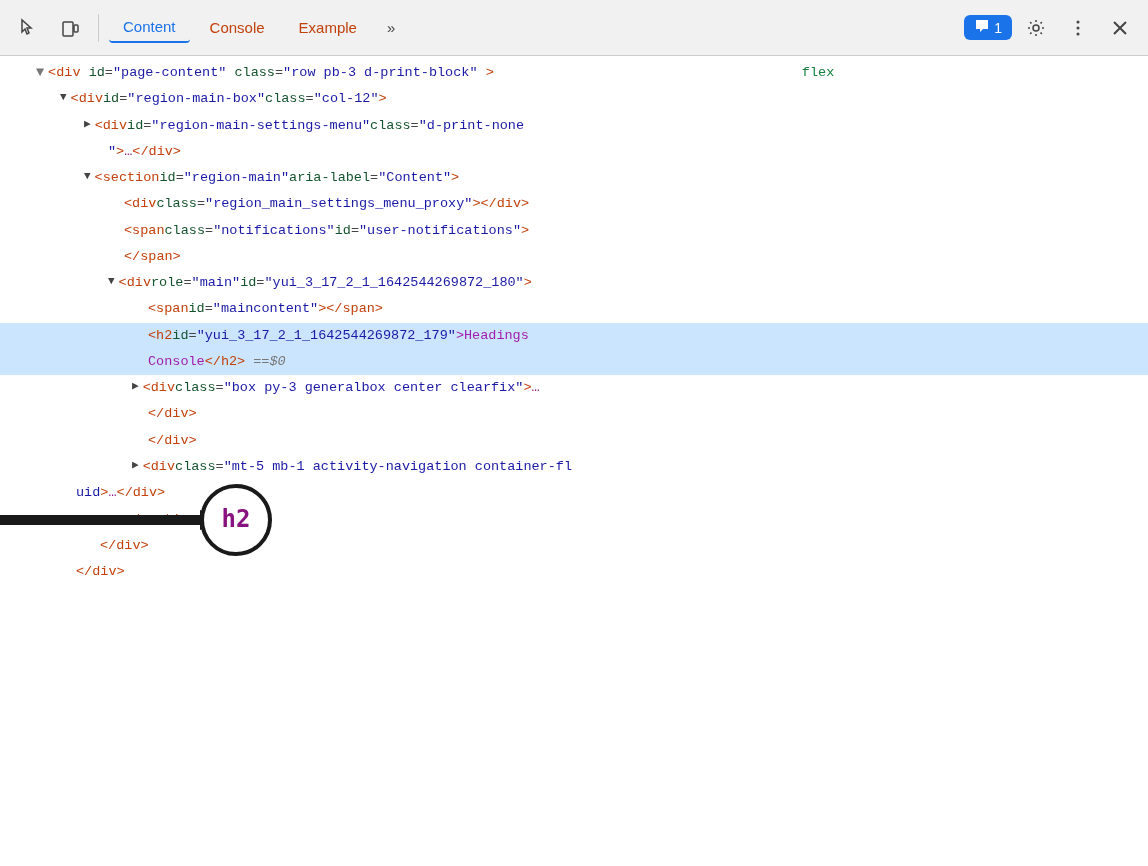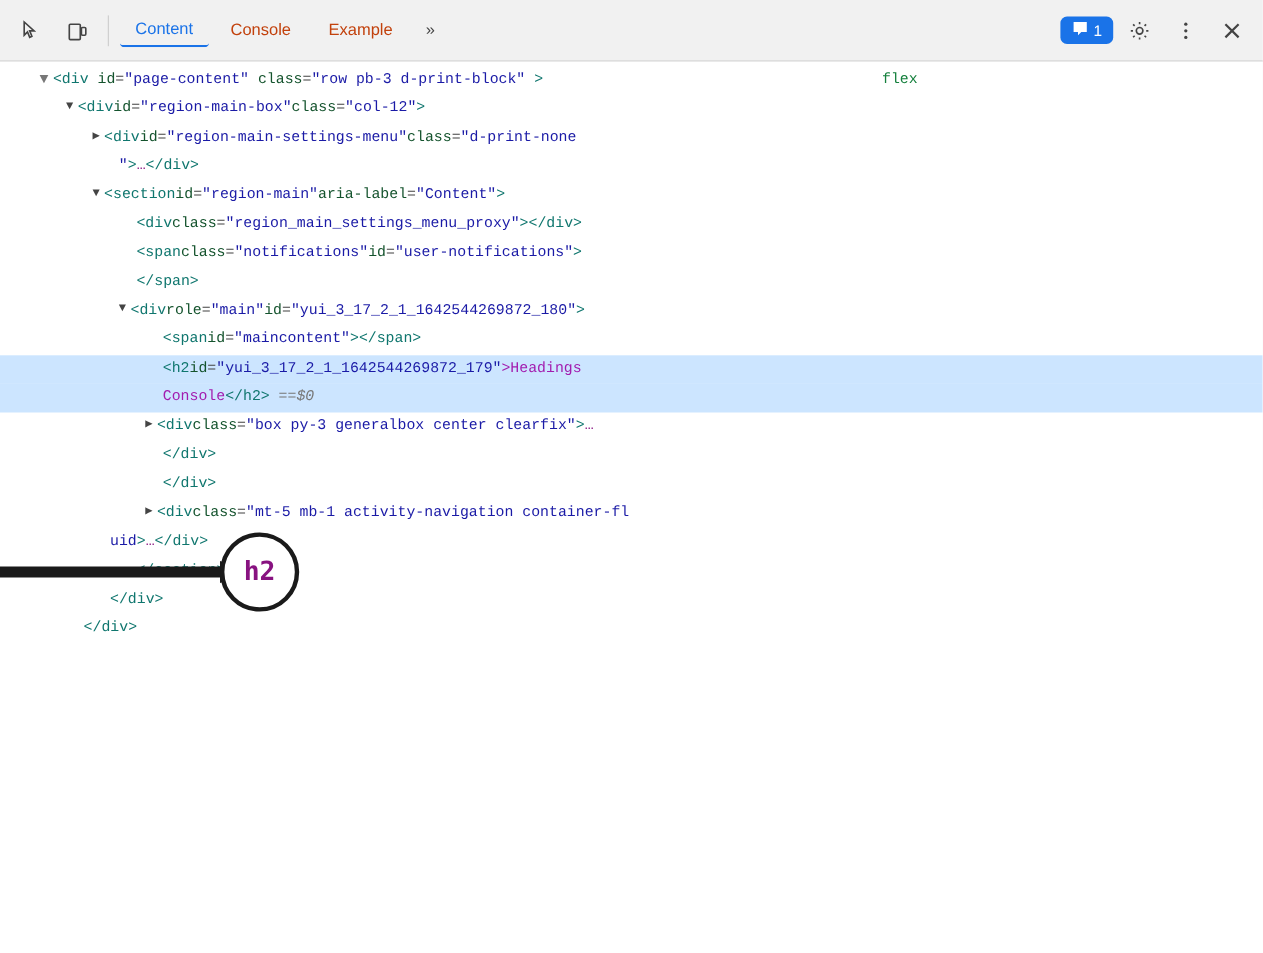--- a/index.html
+++ b/index.html
@@ -100,23 +100,23 @@
     .xml-line.highlighted {
       background: #cce5ff;
       align-items: center;
     }
 
     .indent-1 { padding-left: 36px; }
     .indent-2 { padding-left: 60px; }
     .indent-3 { padding-left: 84px; }
     .indent-4 { padding-left: 108px; }
     .indent-5 { padding-left: 132px; }
-    .indent-6 { padding-left: 100px; align-items: flex-end; }
-
-    .tag { color: #0f766e; }
+    .indent-6 { padding-left: 76px; align-items: flex-end; }
+
+    .tag { color: #c2410c; }
     .attr-name { color: #14532d; }
     .attr-value { color: #1a1aa6; }
     .text-content { color: #a21caf; }
     .bracket { color: #444; }
     .ellipsis { color: #881280; }
     .dollar-sign { color: #777; font-style: italic; }
 
     .triangle {
       display: inline-block;
       margin-right: 4px;

